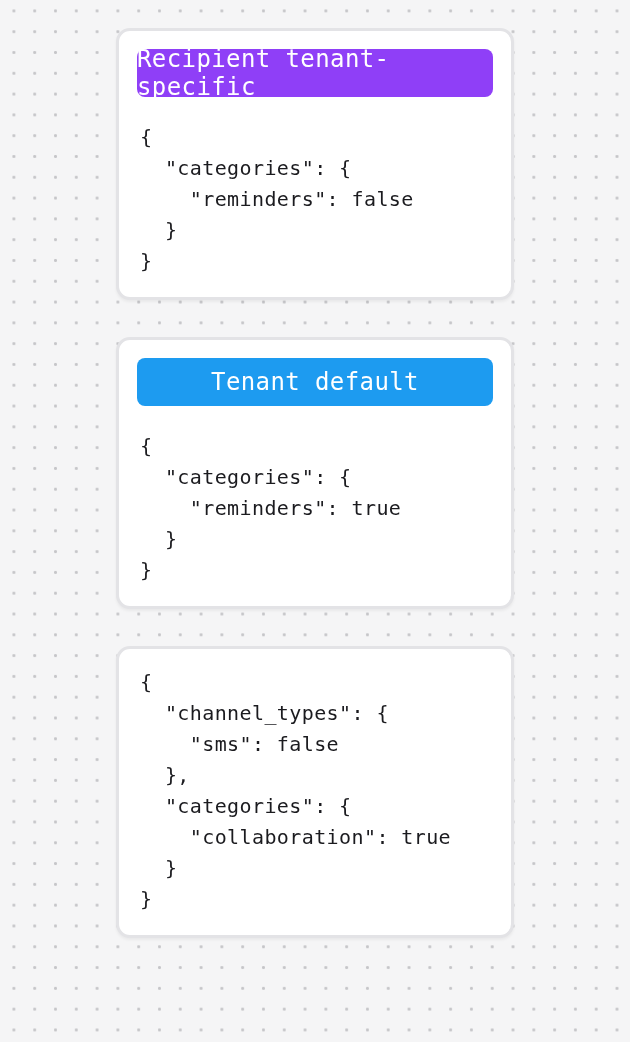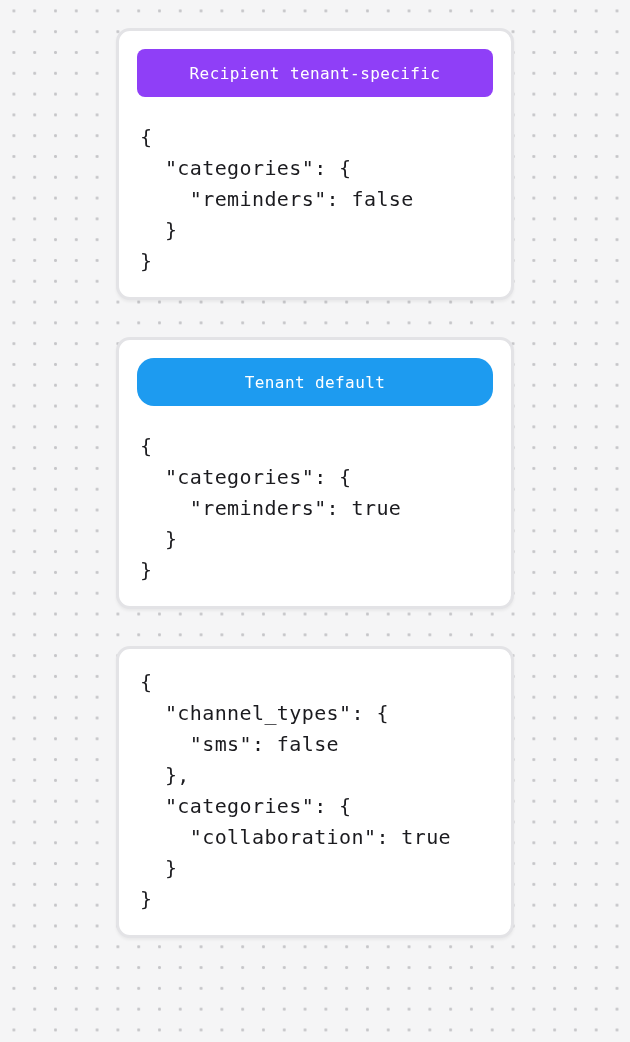--- a/index.html
+++ b/index.html
@@ -32,21 +32,21 @@
     padding: 18px 18px 20px 18px;
     box-shadow: 0 2px 3px rgba(0,0,0,0.05);
   }
   .badge {
     height: 48px;
     border-radius: 8px;
     display: flex;
     align-items: center;
     justify-content: center;
     color: var(--badge-text-color);
-    font-size: 16px;
+    font-size: 24px;
     letter-spacing: 0.4px;
     margin-bottom: 25px;
   }
   .code {
     color: var(--code-text-color);
     font-size: 20px;
     letter-spacing: 0.4px;
     padding-left: 3px;
   }
   .code-line {
@@ -65,21 +65,21 @@
     <div class="code">
       <div class="code-line">{</div>
       <div class="code-line">  "categories": {</div>
       <div class="code-line">    "reminders": false</div>
       <div class="code-line">  }</div>
       <div class="code-line">}</div>
     </div>
   </section>
 
   <section class="card">
-    <div class="badge" style="background-color: rgb(29, 155, 240); border-radius: 17px;">Tenant default</div>
+    <div class="badge" style="background-color: rgb(29, 155, 240);">Tenant default</div>
     <div class="code">
       <div class="code-line">{</div>
       <div class="code-line">  "categories": {</div>
       <div class="code-line">    "reminders": true</div>
       <div class="code-line">  }</div>
       <div class="code-line">}</div>
     </div>
   </section>
 
   <section class="card">

